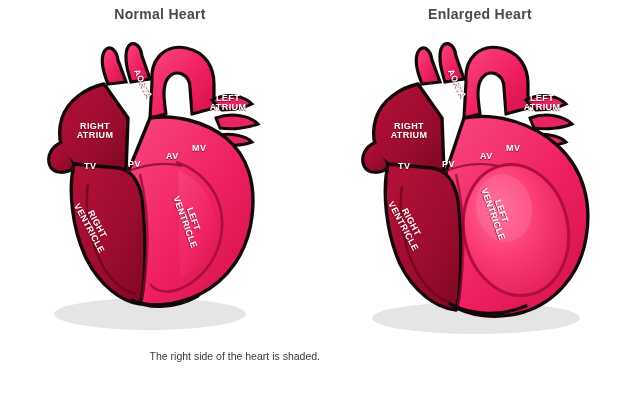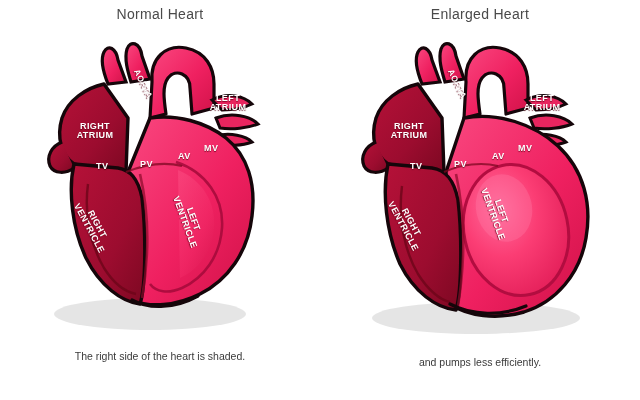--- a/index.html
+++ b/index.html
@@ -23,37 +23,37 @@
   }
   .panel-left{left:0;}
   .panel-right{left:320px;}
 
   .panel-title{
     position:absolute;
     top:6px;left:0;
     width:320px;
     text-align:center;
     font-size:14px;
-    font-weight:400;
+    font-weight:700;
     color:#4a4a4a;
     letter-spacing:.3px;
   }
 
   .heart-stage{
     position:absolute;
     top:22px;left:0;
     width:320px;height:320px;
   }
   .heart-stage svg{display:block;width:320px;height:320px;}
 
   .caption{
     position:absolute;
     left:0;
     width:320px;
-    text-align:center;
+    text-align:right;
     font-size:10.5px;
     line-height:13px;
     color:#3a3a3a;
   }
   .caption-left{top:350px;}
   .caption-right{top:356px;}
   .caption div{white-space:nowrap;}
 
   
   .lbl{
@@ -61,21 +61,21 @@
     color:#ffffff;
     font-weight:bold;
     letter-spacing:.4px;
     text-shadow:0 1px 1px rgba(90,0,20,.75);
     white-space:nowrap;
     line-height:1.05;
     text-align:center;
     pointer-events:none;
   }
   .lbl-chamber{font-size:9px;}
-  .lbl-valve{font-size:9px;margin-left:12px;}
+  .lbl-valve{font-size:9px;}
   .lbl-vessel{font-size:8.5px;}
 </style>
 </head>
 <body>
 
 <div class="figure">
 
   <div class="panel panel-left">
 
     <div class="panel-title">Normal Heart</div>
@@ -288,17 +288,16 @@
         <span>VENTRICLE</span>
       </div>
 
       <div class="lbl lbl-chamber" style="left:176px;top:162px;transform:rotate(70deg);transform-origin:left top;">
         <span>LEFT</span><br>
         <span>VENTRICLE</span>
       </div>
     </div>
 
     <div class="caption caption-right">
-      <div>and pumps less efficiently.</div>
     </div>
   </div>
 
 </div>
 
 </body></html>

